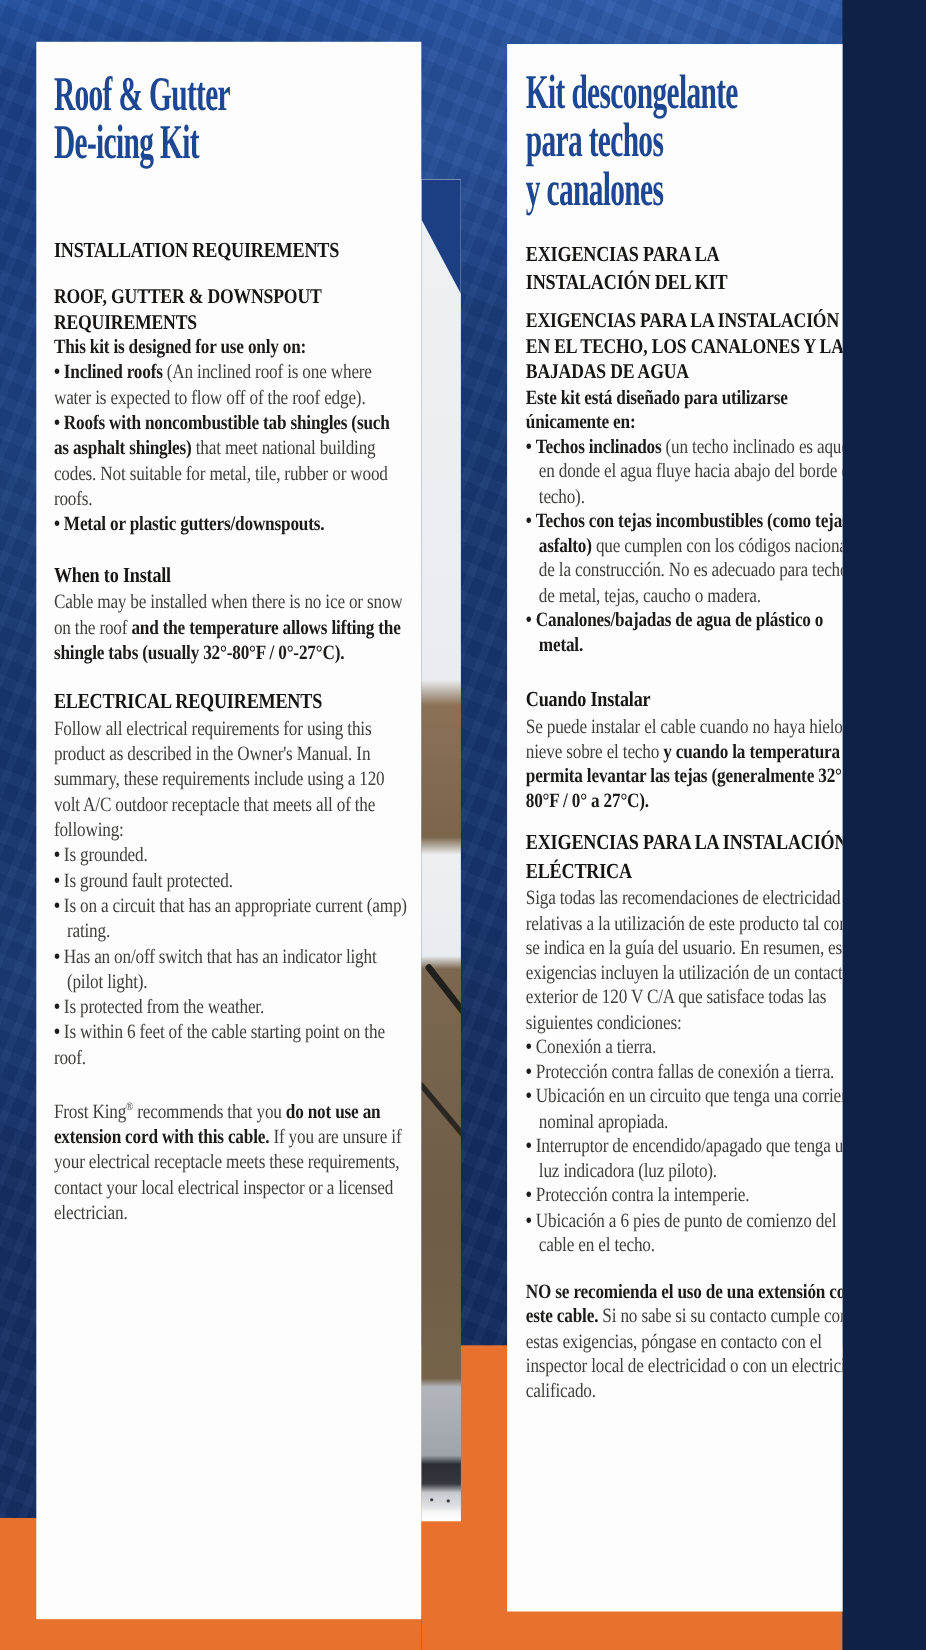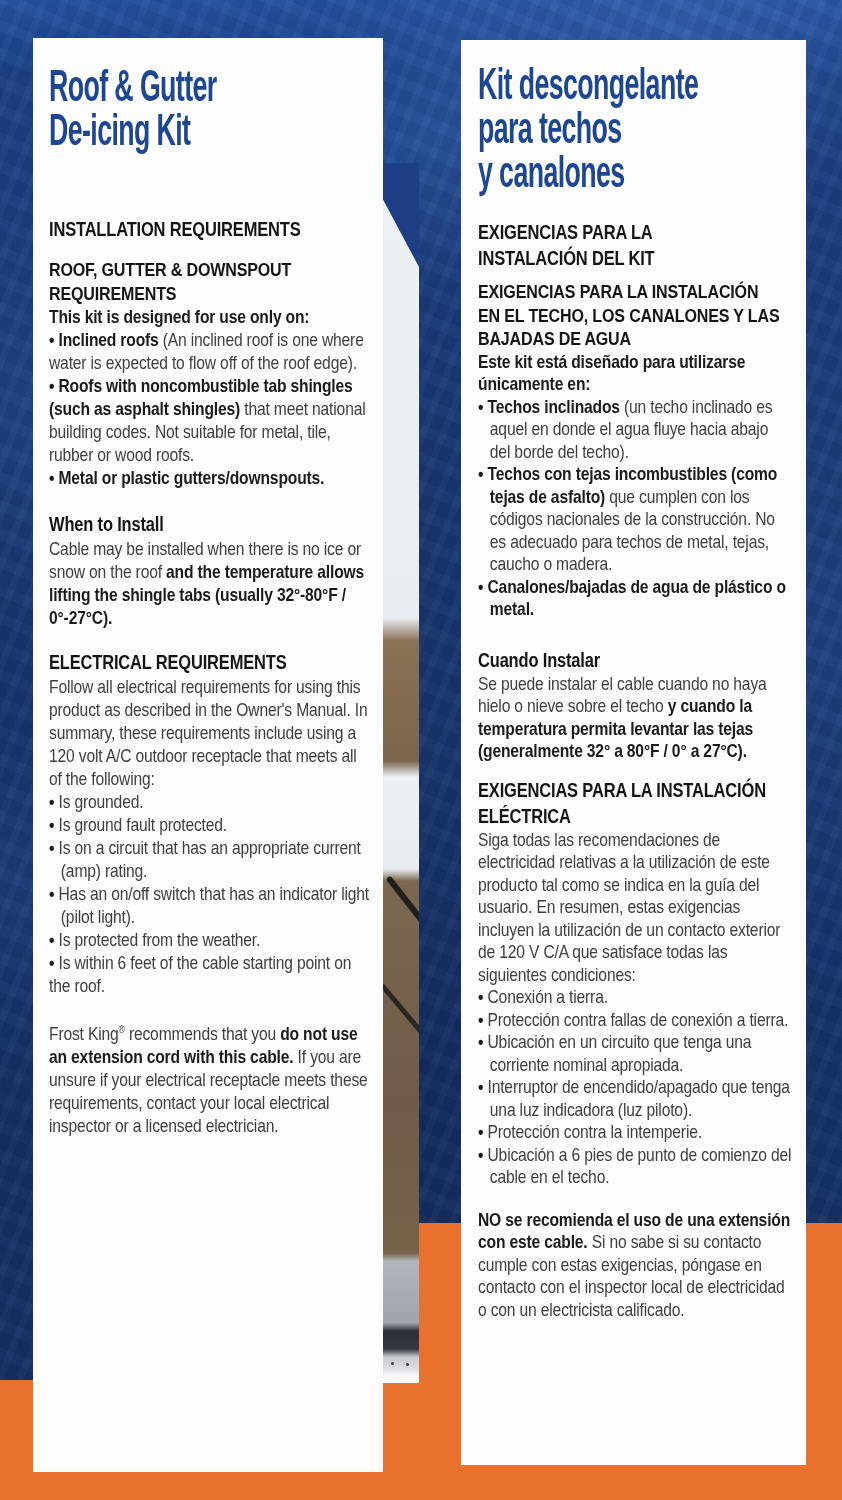--- a/index.html
+++ b/index.html
@@ -1,18 +1,18 @@
 <!DOCTYPE html>
 <html><head>
 <meta charset="utf-8">
 <style>
   html,body{margin:0;padding:0;background:#0e2248;}
   #canvas{
-    position:relative;width:842px;height:1500px;overflow:hidden;
-    font-family:Liberation Sans, sans-serif;
+    position:relative;width:766px;height:1500px;overflow:hidden;
+    font-family:Liberation Serif, serif;
   }
   
   #bg-navy{
     position:absolute;inset:0;z-index:1;
     background:
       radial-gradient(420px 240px at 80% 2%, rgba(62,110,189,.50), rgba(62,110,189,0) 70%),
       radial-gradient(300px 220px at 52% 9%, rgba(58,108,190,.40), transparent 70%),
       radial-gradient(500px 320px at 10% 28%, rgba(44,90,168,.30), transparent 72%),
       radial-gradient(380px 520px at 97% 42%, rgba(46,95,176,.28), transparent 72%),
       radial-gradient(600px 420px at 38% 72%, rgba(14,32,76,.40), transparent 75%),

